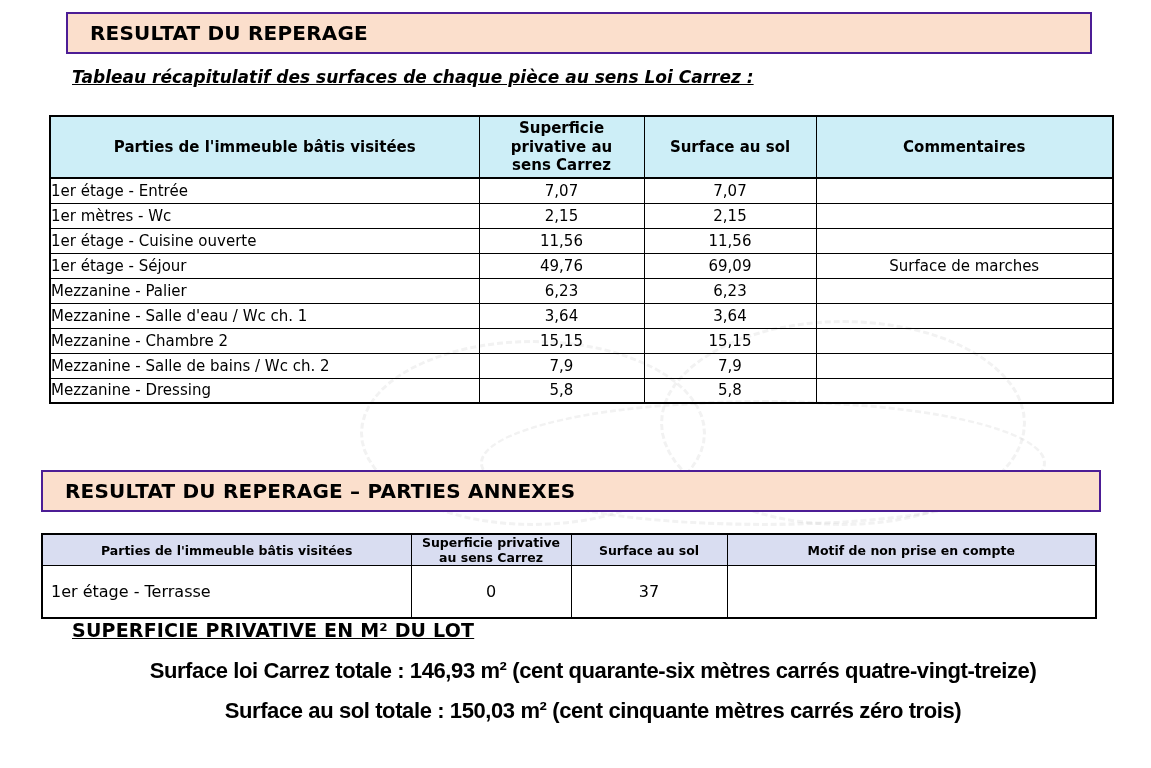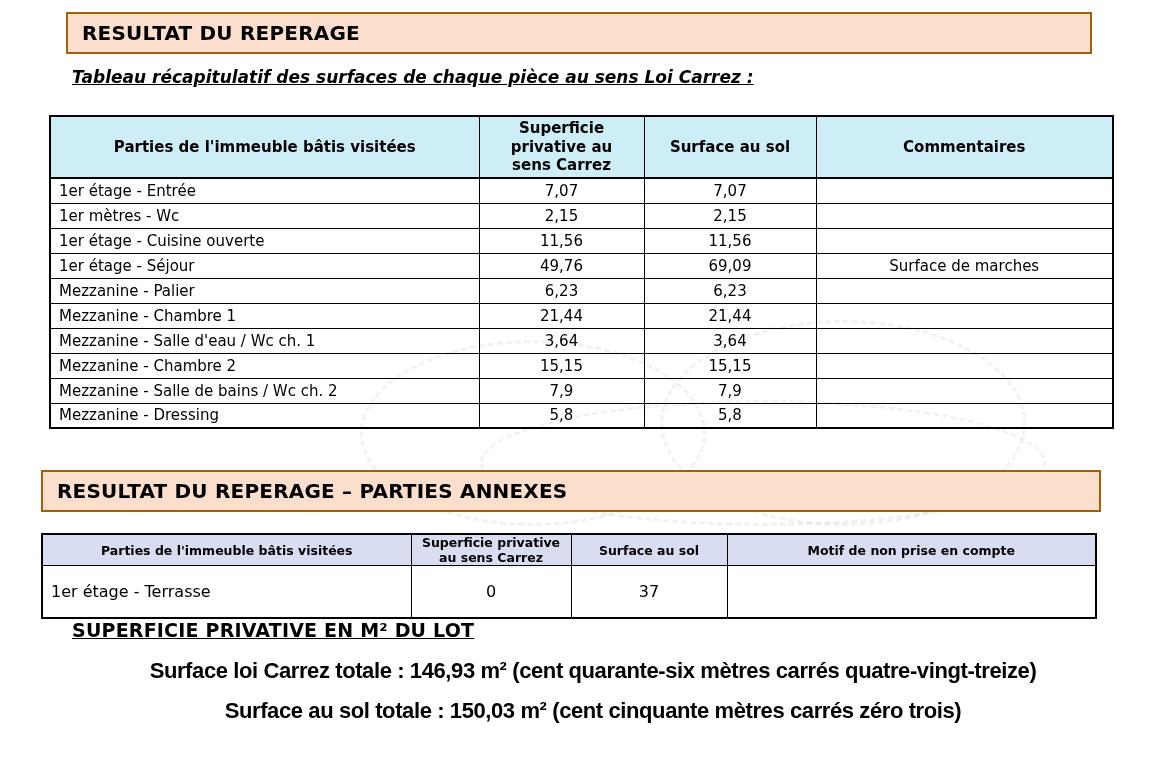--- a/index.html
+++ b/index.html
@@ -20,24 +20,24 @@
     position:absolute;border:3px dashed rgba(120,120,120,.18);
     border-radius:50%;
   }
   .arc1{left:0;top:10px;width:340px;height:180px;border-color:rgba(130,130,130,.15);}
   .arc2{left:300px;top:-10px;width:360px;height:200px;border-color:rgba(130,130,130,.13);}
   .arc3{left:120px;top:70px;width:560px;height:120px;border-color:rgba(130,130,130,.12);}
 
   .section-bar{
     position:absolute;
     background:#fbdfcc;
-    border:2px solid #a16207;
+    border:2px solid #4c1d95;
     box-sizing:border-box;
     display:flex;align-items:center;
-    padding-left:14px;
+    padding-left:22px;
     font-weight:bold;
     font-size:20px;
     letter-spacing:.2px;
     z-index:2;
   }
   #bar1{left:66px;top:12px;width:1026px;height:42px;}
   #bar2{left:41px;top:470px;width:1060px;height:42px;}
 
   #subtitle{
     position:absolute;left:72px;top:67px;
@@ -59,21 +59,21 @@
   #table1 th{
     background:#cdeef7;
     font-size:15px;font-weight:bold;
     height:62px;text-align:center;vertical-align:middle;
     border-bottom:2px solid #000;
     line-height:1.25;white-space:normal;
     padding:0 10px;
   }
   #table1 td{
     height:25px;font-size:15px;vertical-align:middle;
-    padding:1px 8px;
+    padding:1px 0;
   }
   #table1 tr > td:first-child{text-align:left;}
   #table1 td{text-align:center;}
   table.doc-table{border:2px solid #000;}
 
   #table2{left:41px;top:533px;width:1054px;}
   #table2 th{
     background:#d9ddf1;
     font-size:12.5px;font-weight:bold;
     height:31px;text-align:center;vertical-align:middle;
@@ -161,26 +161,20 @@
           <td>69,09</td>
           <td>Surface de marches</td>
         </tr>
         <tr>
           <td>Mezzanine - Palier</td>
           <td>6,23</td>
           <td>6,23</td>
           <td></td>
         </tr>
         <tr>
-          <td>Mezzanine - Chambre 1</td>
-          <td>21,44</td>
-          <td>21,44</td>
-          <td></td>
-        </tr>
-        <tr>
           <td>Mezzanine - Salle d'eau / Wc ch. 1</td>
           <td>3,64</td>
           <td>3,64</td>
           <td></td>
         </tr>
         <tr>
           <td>Mezzanine - Chambre 2</td>
           <td>15,15</td>
           <td>15,15</td>
           <td></td>

